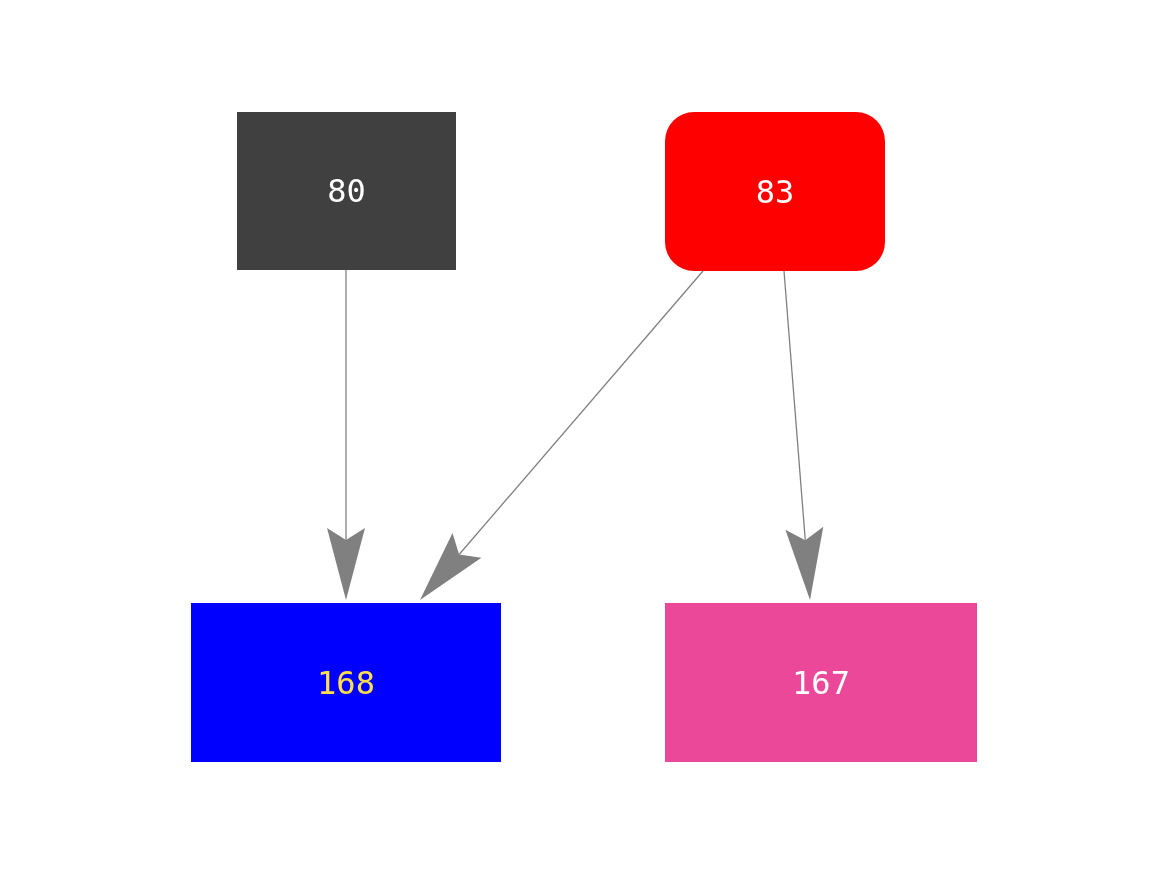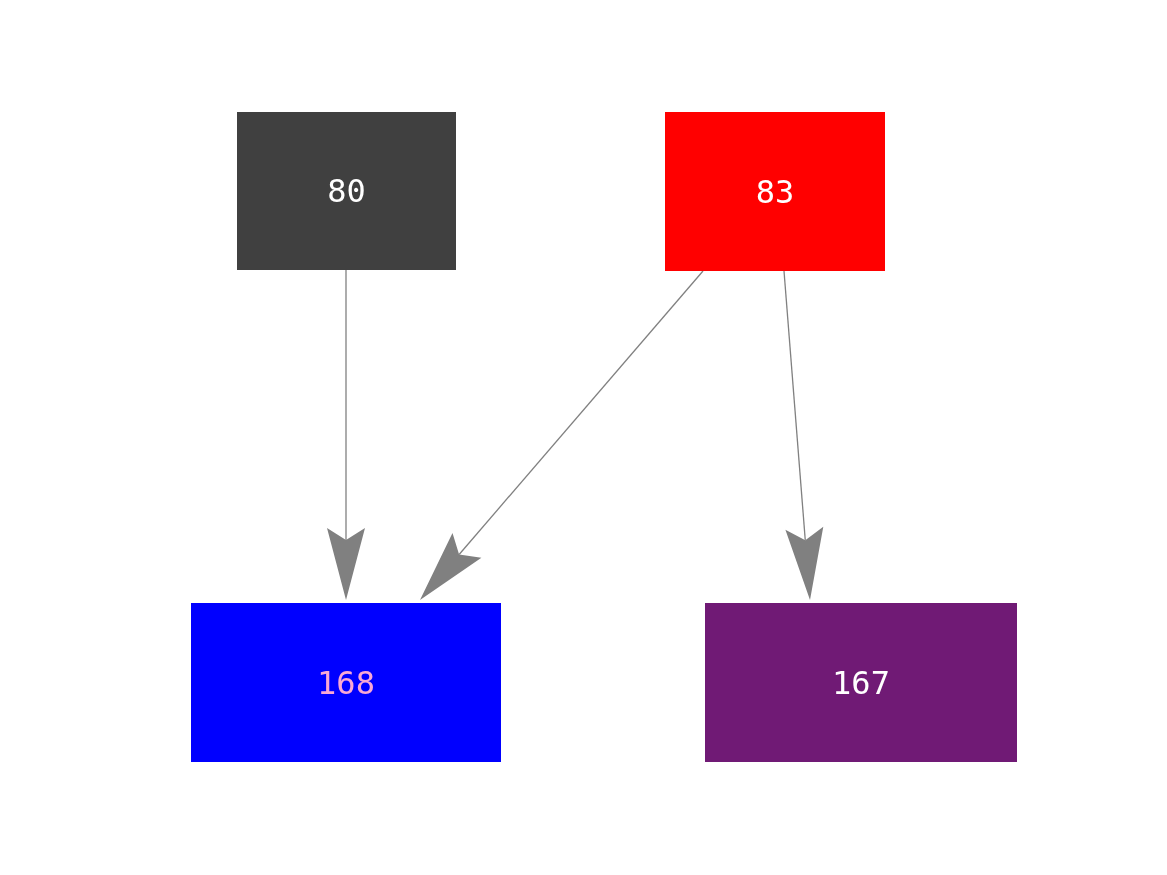--- a/index.html
+++ b/index.html
@@ -45,22 +45,22 @@
       <line x1="346" y1="270" x2="346" y2="540" stroke="#808080" stroke-width="1.3"></line>
       <polygon points="346.0,600.0 327.0,528.0 346.0,540.0 365.0,528.0" fill="#808080"></polygon>
       <line x1="703" y1="271" x2="459.1271245416839" y2="554.51298949041" stroke="#808080" stroke-width="1.3"></line>
       <polygon points="420.0,600.0 452.5,533.0 459.1,554.5 481.4,557.8" fill="#808080"></polygon>
       <line x1="784" y1="271" x2="805.2730962085795" y2="540.1864866393333" stroke="#808080" stroke-width="1.3"></line>
       <polygon points="810.0,600.0 785.4,529.7 805.3,540.2 823.3,526.7" fill="#808080"></polygon>
     </svg>
 <div class="graph-node" style="left: 237px; top: 112px; width: 219px; height: 158px; background: #404040;">
       <span class="node-label" style="color: rgb(255, 255, 255);">80</span>
     </div>
-    <div class="graph-node" style="left: 665px; top: 112px; width: 220px; height: 159px; background: rgb(255, 0, 0);">
+    <div class="graph-node" style="left: 665px; top: 112px; width: 220px; height: 159px; background: rgb(255, 0, 0); border-radius: 29px;">
       <span class="node-label" style="color: rgb(255, 255, 255);">83</span>
     </div>
     <div class="graph-node" style="left: 191px; top: 603px; width: 310px; height: 159px; background: rgb(0, 0, 255);">
-      <span class="node-label" style="color: #f9a8d4;">168</span>
+      <span class="node-label" style="color: #fde047;">168</span>
     </div>
-    <div class="graph-node" style="left: 665px; top: 603px; width: 312px; height: 159px; background: #701a75; margin-left: 40px;">
+    <div class="graph-node" style="left: 665px; top: 603px; width: 312px; height: 159px; background: #ec4899;">
       <span class="node-label" style="color: rgb(255, 255, 255);">167</span>
     </div>
   </div>
 
 </body></html>

